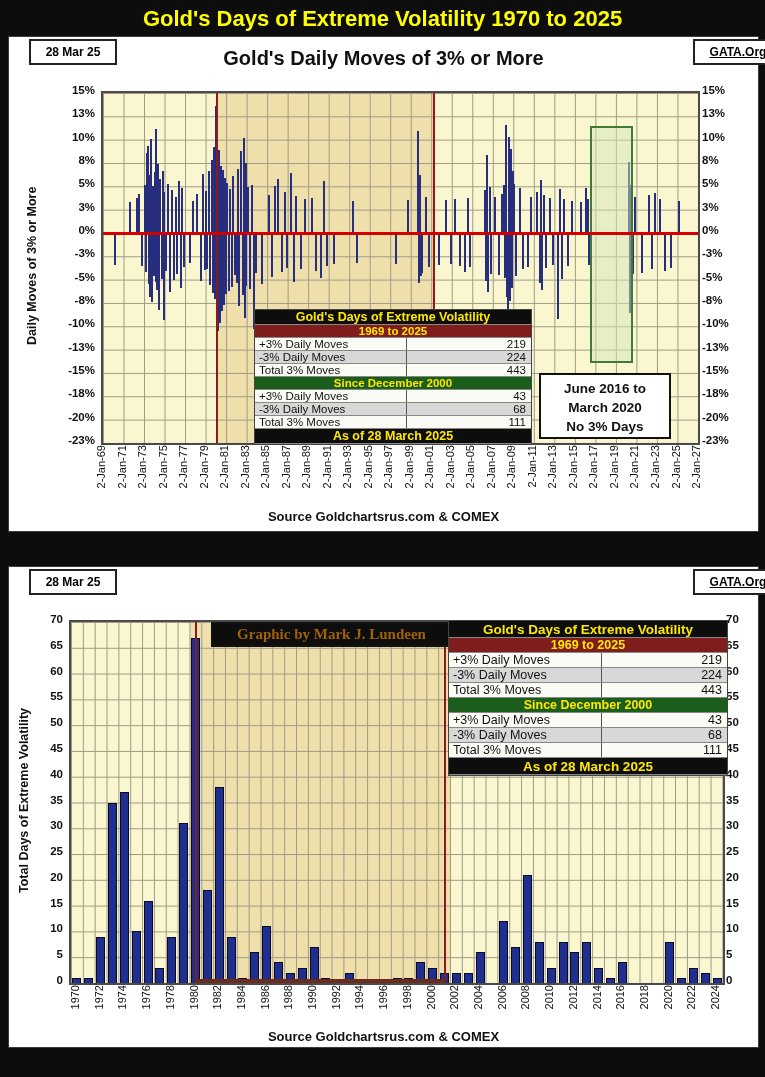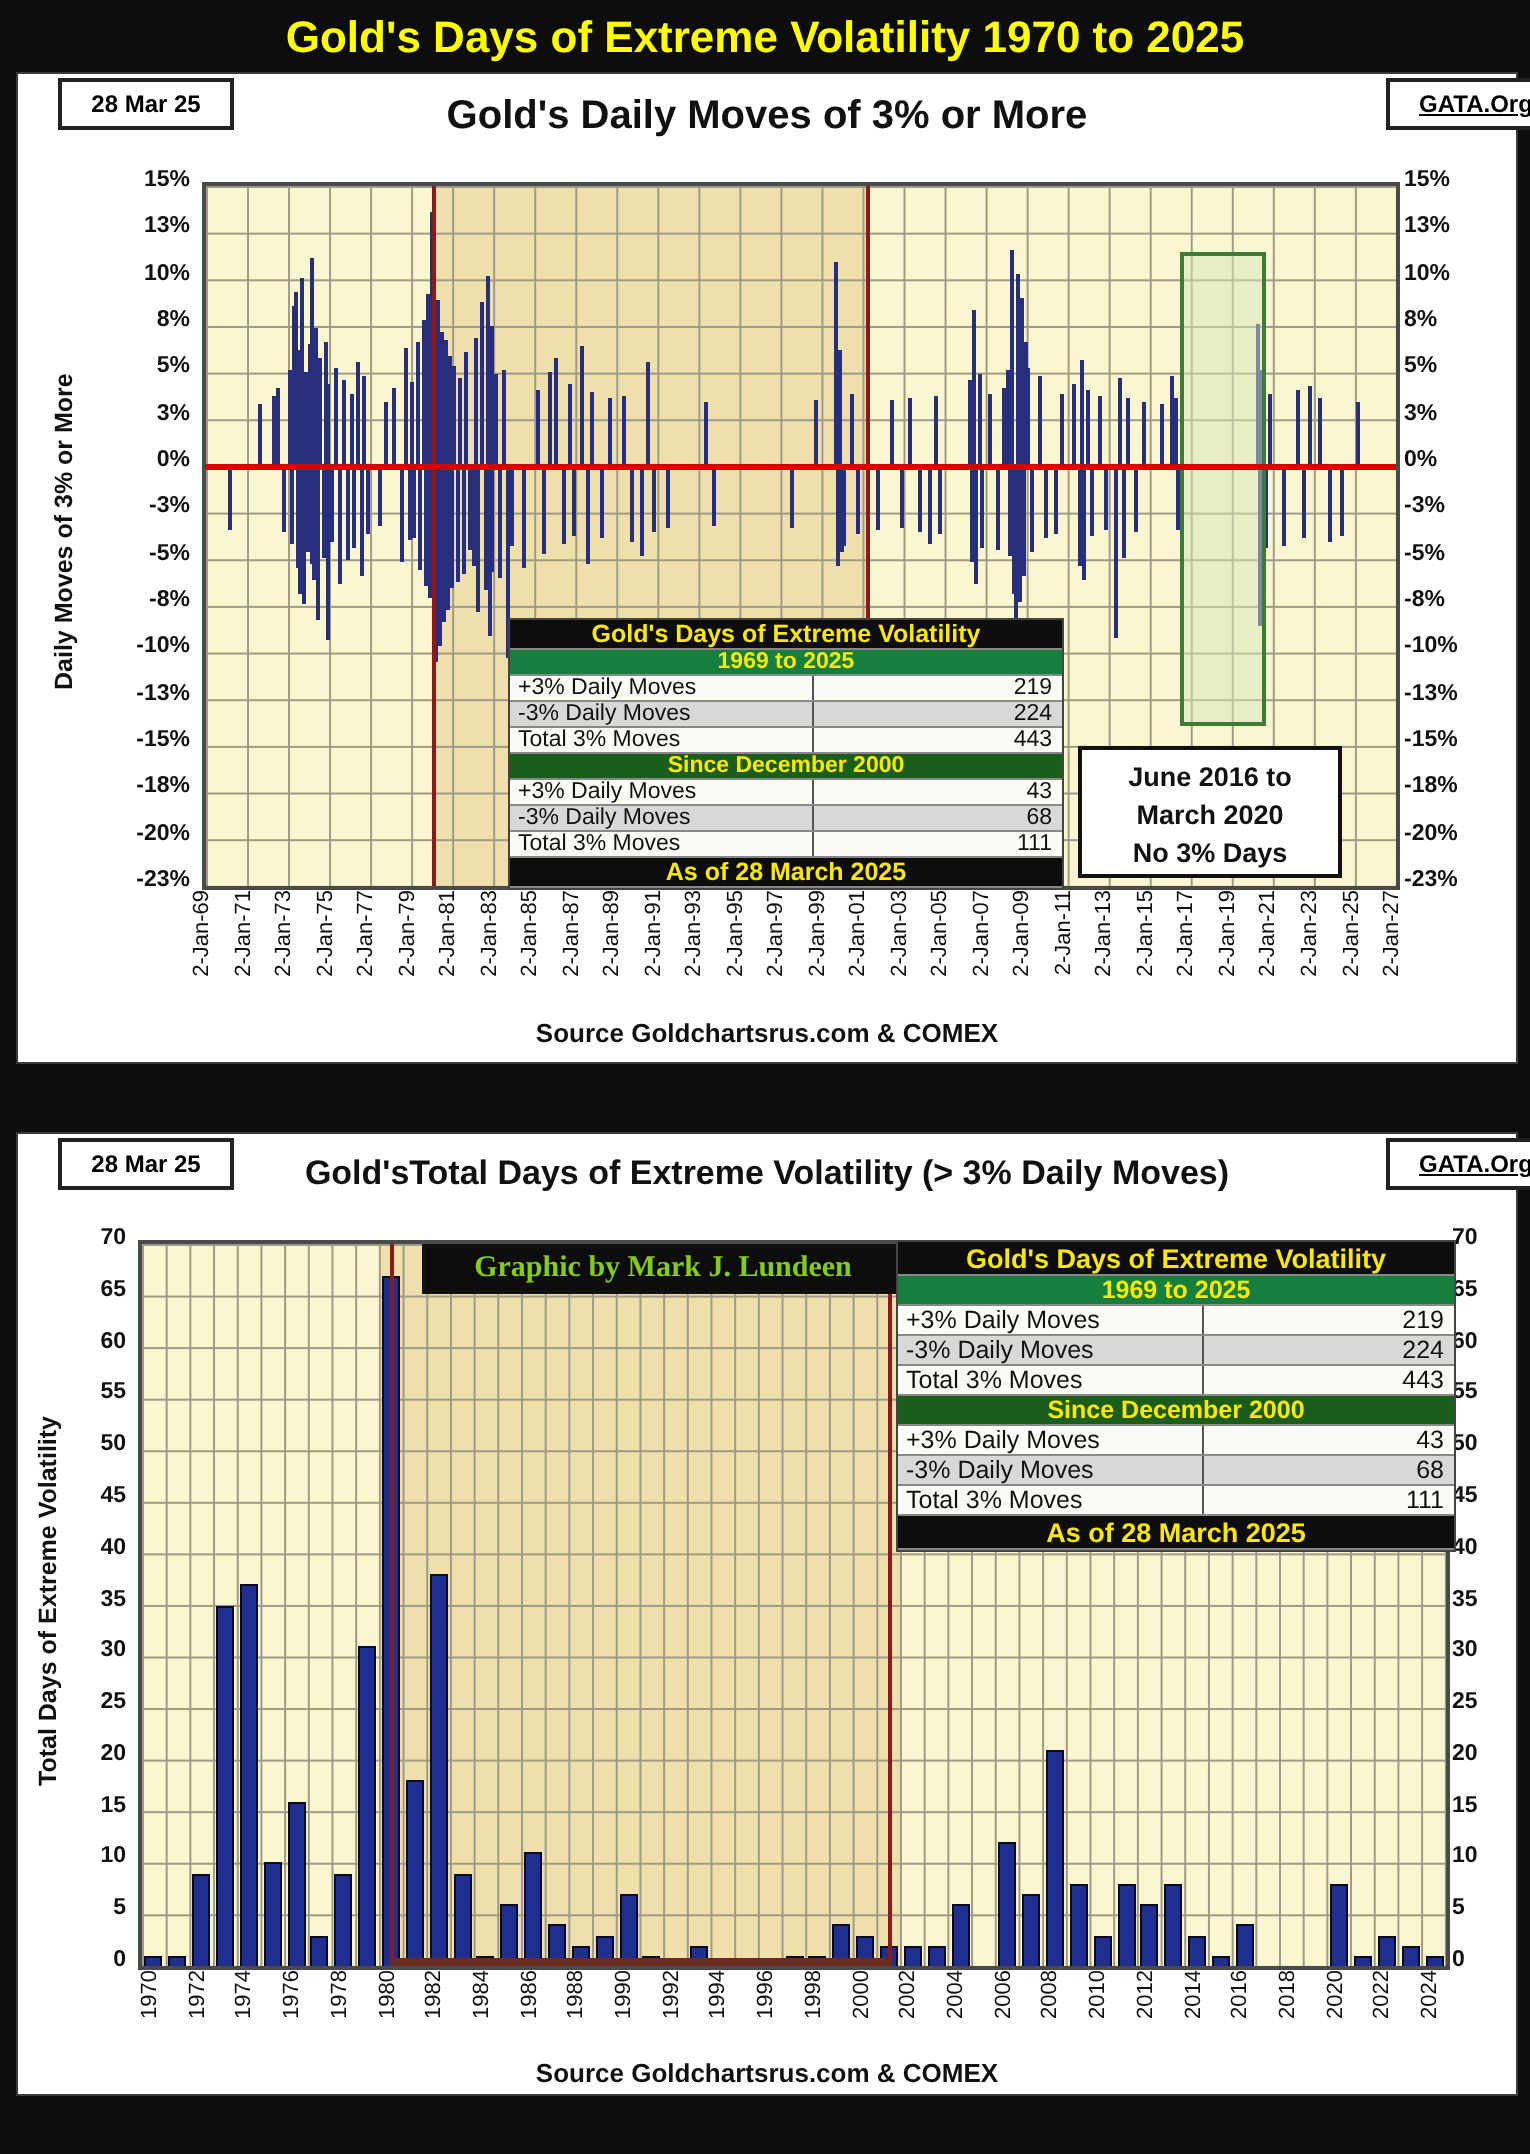--- a/index.html
+++ b/index.html
@@ -45,39 +45,39 @@
   .peach-box{position:absolute;background:#f4bf90;border:2px solid #222;text-align:center;
          font-weight:700;font-size:14px;color:#222;line-height:1.35;padding-top:3px;}
   .note-box{position:absolute;background:#ffffff;border:2px solid #111;text-align:center;
          font-weight:700;font-size:13.5px;color:#111;line-height:1.4;padding-top:5px;}
   .source{position:absolute;left:0;right:0;text-align:center;font-weight:700;font-size:13px;color:#111;}
   
   .vol-table{position:absolute;border:1px solid #444;background:#fff;z-index:7;}
   .vt-row{display:flex;align-items:center;border-bottom:1px solid #888;box-sizing:border-box;}
   .vt-head{justify-content:center;background:#0d0d0d;color:#ffe800;font-weight:700;}
   .vt-period{justify-content:center;color:#ffe800;font-weight:700;}
-  .vt-period.red{background:#15803d;}
+  .vt-period.red{background:#7f1d1d;}
   .vt-period.green{background:#1b5e1b;}
   .vt-data .lbl{flex:0 0 55%;padding-left:4px;border-right:1px solid #555;box-sizing:border-box;}
   .vt-data .val{flex:1;text-align:right;padding-right:5px;}
   .vt-data.alt{background:#d8d8d8;}
   .vt-data{background:#fbfbf6;color:#111;}
   #table1{left:245px;top:272px;width:276px;font-size:11.5px;}
   #table1 .vt-head{height:15px;font-size:12.5px;}
   #table1 .vt-period{height:13px;}
   #table1 .vt-data{height:13px;}
   #table2{left:439px;top:53px;width:278px;font-size:12.5px;}
   #table2 .vt-head{height:17px;font-size:13.5px;}
   #table2 .vt-period{height:15px;}
   #table2 .vt-data{height:15px;}
   
   .bm-box{position:absolute;left:202px;top:55px;width:237px;background:#ececec;border:2px solid #111;z-index:7;}
   .bm-head{text-align:center;font-weight:700;font-size:15px;padding:3px 0 6px 0;color:#111;}
   .bm-body{text-align:center;font-weight:700;font-size:12.2px;line-height:1.5;padding:0 5px 6px 5px;color:#111;}
-  .bm-credit{background:#0d0d0d;color:#84cc16;text-align:center;font-family:"Liberation Serif",serif;
+  .bm-credit{background:#0d0d0d;color:#a16207;text-align:center;font-family:"Liberation Serif",serif;
              font-weight:700;font-size:15px;padding:2px 0;}
 </style>
 </head>
 <body>
 
 <div class="page">
 
   <div class="banner" style="top:6px;">Gold's Days of Extreme Volatility 1970 to 2025</div>
 
   <section class="panel" id="panel1">
@@ -376,21 +376,20 @@
       <div class="xtick w60" style="left: 559.4px; top: 408px;">2-Jan-21</div>
       <div class="xtick w60" style="left: 580px; top: 408px;">2-Jan-23</div>
       <div class="xtick w60" style="left: 600.5px; top: 408px;">2-Jan-25</div>
       <div class="xtick w60" style="left: 621px; top: 408px;">2-Jan-27</div>
     </section>
 
 
   <section class="panel" id="panel2">
     <div class="stamp date">28 Mar 25</div>
     <div class="stamp org">GATA.Org</div>
-    <div class="chart-title">Gold'sTotal Days of Extreme Volatility (&gt; 3% Daily Moves)</div>
     <div class="yaxis-title" style="left:8px;top:53px;height:361px;width:16px;">Total Days of Extreme Volatility</div>
 
     <div class="plot" id="plot2">
       <div class="band" style="left:118.5px;width:260.8px;"></div>
       <div class="grid-overlay"></div>
       <div class="vline" style="left:124px;"></div>
       <div class="vline" style="left:373px;"></div>
       <div class="baseline" style="left:124px;width:251px;"></div>
     <div class="abar" style="left: 1.4px; top: 355.8px; height: 4.2px;"></div>
         <div class="abar" style="left: 13.3px; top: 355.8px; height: 4.2px;"></div>

